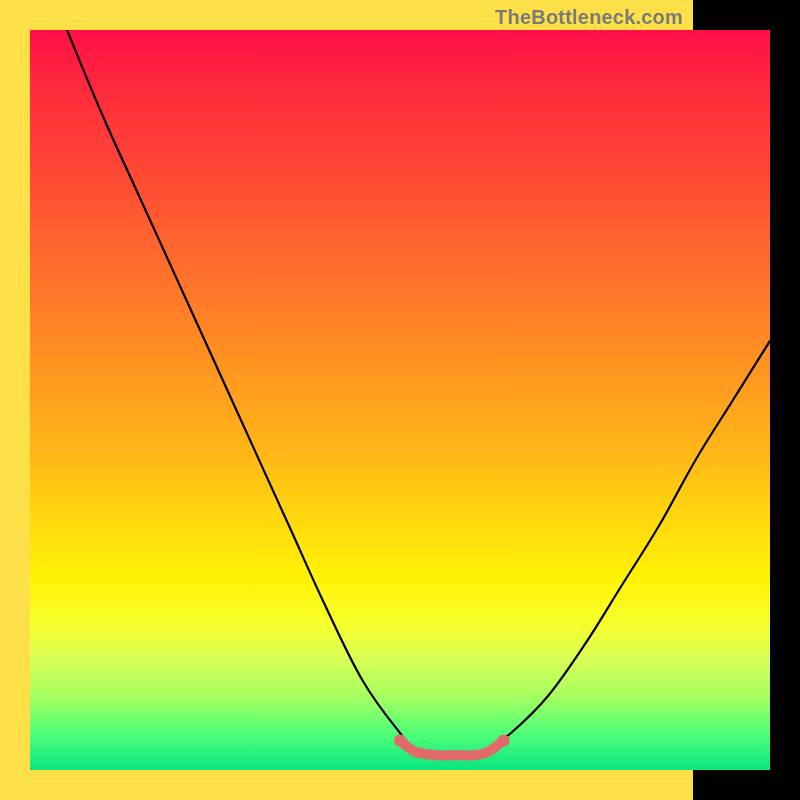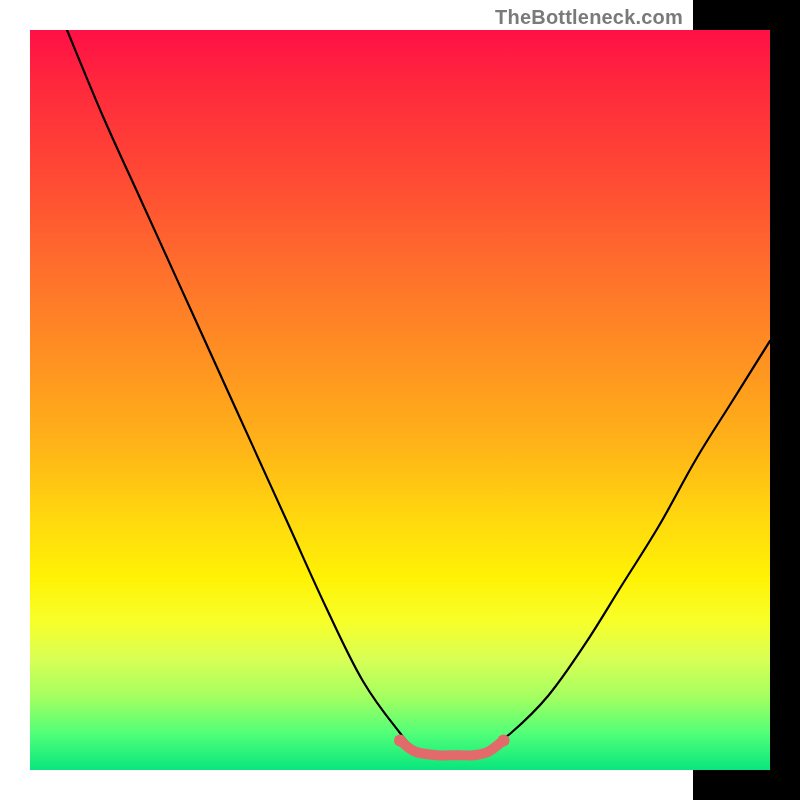--- a/index.html
+++ b/index.html
@@ -10,21 +10,21 @@
     background: #000;
     overflow: hidden;
     font-family: Arial, Helvetica, sans-serif;
   }
   .frame {
     position: absolute;
     left: 0;
     top: 0;
     width: 693px;
     height: 800px;
-    background: #ffffff;
+    background: #fde047;
   }
   .plot-area {
     position: absolute;
     left: 30px;
     top: 30px;
     width: 740px;
     height: 740px;
     
     background: linear-gradient(
       to bottom,

